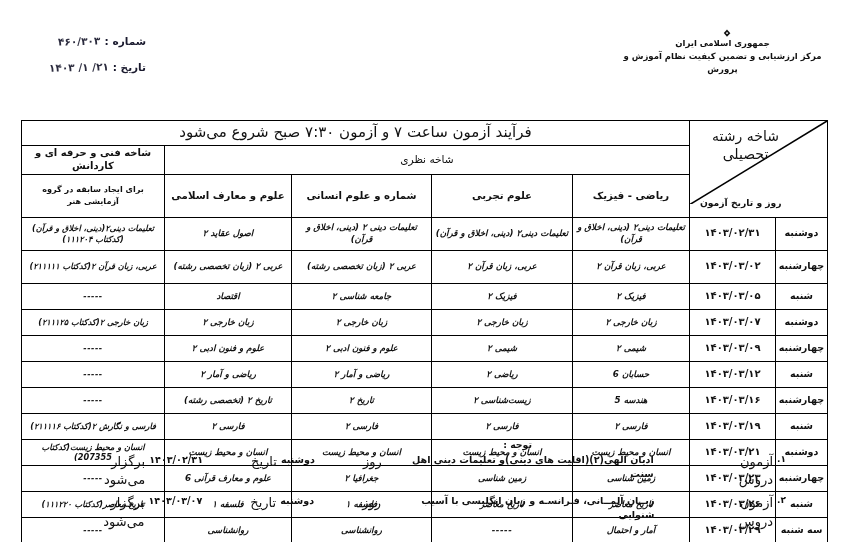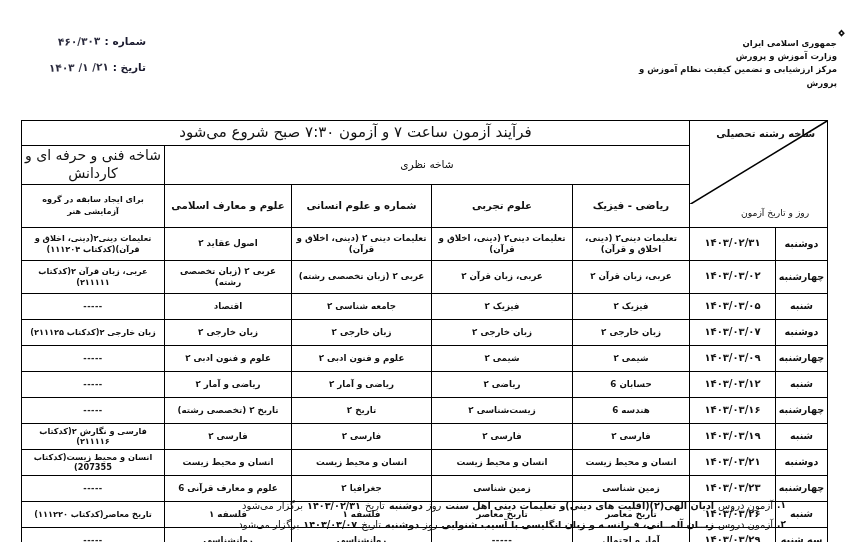--- a/index.html
+++ b/index.html
@@ -13,22 +13,22 @@
     overflow:hidden;
     position:relative;
   }
   
   .header{
     position:relative;
     height:118px;
     width:850px;
   }
   .hdr-right{
-    position:absolute;top:8px;right:13px;width:215px;
-    text-align:right;
+    position:absolute;top:8px;right:20px;width:215px;
+    text-align:center;
     font-size:8.5px;
     line-height:1.55;
     font-weight:600;
   }
   .emblem{
     font-size:25px;line-height:26px;
     margin-bottom:3px;
     font-weight:700;
     font-family:"DejaVu Sans",sans-serif;
   }
@@ -87,80 +87,79 @@
   .c-maaref{width:127px;}
   .c-fani{width:143px;}
 
   .top-band{
     font-size:15px;font-weight:400;height:22px;
   }
   .band-nazari{
     font-size:10.6px;font-weight:400;height:20px;
   }
   .band-fani{
-    font-size:14px;font-weight:400;
+    font-size:10px;font-weight:700;
   }
   .subhdr td{
     font-size:10.2px;font-weight:700;height:40px;
   }
   .subhdr td.small{
     font-size:8.1px;font-weight:600;line-height:1.45;
   }
   
   .corner{
     position:relative;
     padding:0;
     height:84px;
     overflow:hidden;
   }
   .corner .diag{
     position:absolute;inset:0;
   }
   .corner .lbl-top{
-    position:absolute;top:7px;right:12px;
-    font-size:10px;font-weight:700;
+    position:absolute;top:7px;right:26px;
+    font-size:14px;font-weight:400;
   }
   .corner .lbl-bot{
     position:absolute;bottom:8px;left:10px;
-    font-size:9.2px;font-weight:400;margin-left:41px;
+    font-size:9.2px;font-weight:700;
   }
   td.day{font-size:9.6px;font-weight:700;}
   td.date{font-size:10px;font-weight:700;letter-spacing:0.3px;}
-  td.subj{font-size:8.7px;font-weight:600;}
+  td.subj{font-size:8.7px;font-weight:600;font-style:italic;}
   td.subj.fani{font-size:8.2px;}
   tr.datarow td{height:23px;}
   tr.datarow.tall td{height:30px;}
   .dash{letter-spacing:0.5px;font-weight:600;color:#222;}
   
   .notes{
     position:absolute;bottom:6px;right:22px;width:806px;
     font-size:9px;
     text-align:right;
   }
   .notes .n-title{font-weight:700;font-size:9.4px;margin-bottom:3px;padding-right:296px;}
   .notes .n-row{
     display:flex;justify-content:flex-start;gap:4px;
     margin-bottom:4px;
     padding-right:42px;
     line-height:1.45;
   }
   .notes .num{font-weight:700;}
   .notes .bold{font-weight:700;font-size:9.6px;}
-  .notes .lite{font-weight:400;font-size:10px;}
+  .notes .lite{font-weight:400;font-size:13px;margin-left:44px;}
   .notes .dt{font-weight:700;font-size:9.6px;letter-spacing:.3px;}
 </style>
 </head>
 <body>
 
 <div class="header">
 
   <div class="hdr-right">
     <div class="emblem">۪</div>
     <div>جمهوری اسلامی ایران</div>
-    <div>وزارت آموزش و پرورش</div>
     <div>مرکز ارزشیابی و تضمین کیفیت نظام آموزش و پرورش</div>
   </div>
 
 
   <div class="hdr-left">
     <div class="fld">
       <span>شماره :</span>
       <span class="val">۴۶۰/۳۰۳</span>
     </div>
     <div class="fld">
@@ -256,21 +255,21 @@
           <td class="date">۱۴۰۳/۰۳/۱۲</td>
           <td class="subj">حسابان 6</td>
           <td class="subj">ریاضی ۲</td>
           <td class="subj">ریاضی و آمار ۲</td>
           <td class="subj">ریاضی و آمار ۲</td>
           <td class="subj fani dash">-----</td>
         </tr>
         <tr class="datarow">
           <td class="day">چهارشنبه</td>
           <td class="date">۱۴۰۳/۰۳/۱۶</td>
-          <td class="subj">هندسه 6</td>
+          <td class="subj">هندسه 5</td>
           <td class="subj">زیست‌شناسی ۲</td>
           <td class="subj">تاریخ ۲</td>
           <td class="subj">تاریخ ۲ (تخصصی رشته)</td>
           <td class="subj fani dash">-----</td>
         </tr>
         <tr class="datarow">
           <td class="day">شنبه</td>
           <td class="date">۱۴۰۳/۰۳/۱۹</td>
           <td class="subj">فارسی ۲</td>
           <td class="subj">فارسی ۲</td>
@@ -312,20 +311,21 @@
           <td class="subj dash">-----</td>
           <td class="subj">روانشناسی</td>
           <td class="subj">روانشناسی</td>
           <td class="subj fani dash">-----</td>
         </tr>
       </tbody>
 </table>
 </div>
 
 <div class="notes">
+  <div class="n-title">توجه :</div>
   <div id="notes-list">
       <div class="n-row">
         <span class="num">۱.</span>
         <span class="lite">آزمون دروس</span>
         <span class="bold">ادیان الهی(۲)(اقلیت  های دینی)و تعلیمات دینی اهل سنت</span>
         <span class="lite">روز</span>
         <span class="bold">دوشنبه</span>
         <span class="lite">تاریخ</span>
         <span class="dt">۱۴۰۳/۰۲/۳۱</span>
         <span class="lite">برگزار می‌شود</span>

